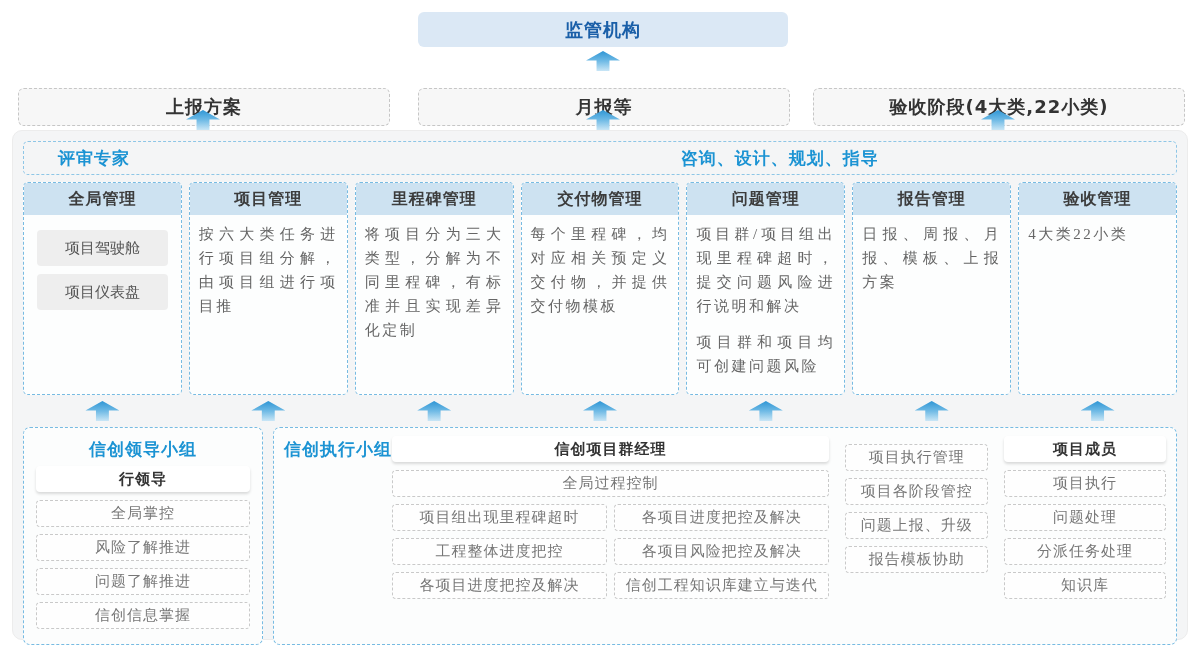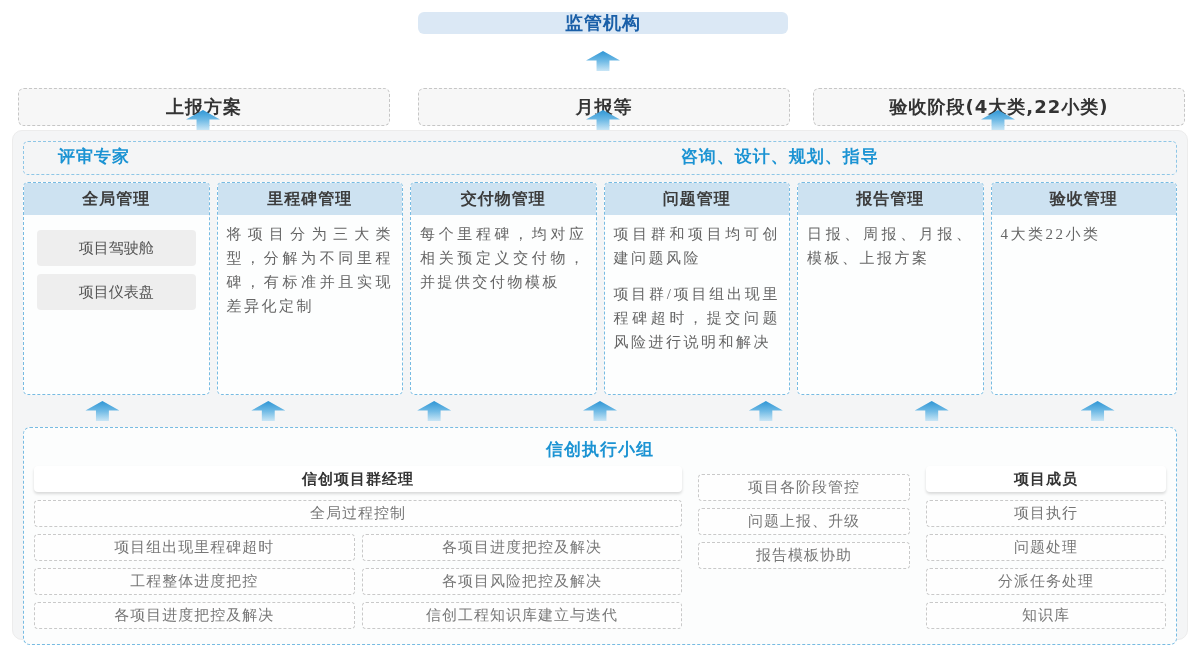--- a/index.html
+++ b/index.html
@@ -1,21 +1,21 @@
 <!DOCTYPE html>
 <html><head>
 <meta charset="utf-8">
 <style>
   html,body{margin:0;padding:0;background:#fff;}
   body{width:1200px;height:650px;position:relative;overflow:hidden;
        font-family:"DejaVu Sans","Liberation Sans",sans-serif;color:#333;}
   .abs{position:absolute;}
 
   
-  .regulator{left:418px;top:12px;width:370px;height:22px;background:#dbe8f5;
+  .regulator{left:418px;top:12px;width:370px;height:35px;background:#dbe8f5;
     border-radius:6px;display:flex;align-items:center;justify-content:center;
     font-size:18px;font-weight:bold;color:#1a5fa8;letter-spacing:1px;}
 
   
   .report-box{top:88px;width:370px;height:36px;background:#f7f7f7;
     border:1px dashed #c6c6c6;border-radius:6px;display:flex;align-items:center;
     justify-content:center;font-size:18px;font-weight:bold;color:#333;letter-spacing:1px;}
   .rb1{left:18px;} .rb2{left:418px;} .rb3{left:813px;}
 
   
@@ -23,21 +23,21 @@
     background:linear-gradient(180deg,#2f96d5 0%,#6fbae5 50%,#c9e6f6 100%);
     clip-path:polygon(50% 0,100% 48%,69% 48%,69% 100%,31% 100%,31% 48%,0 48%);}
   .a-top{left:586px;top:51px;}
   .a-r1{left:186px;top:110px;} .a-r2{left:586px;top:110px;} .a-r3{left:981px;top:110px;}
 
   
   .panel{left:12px;top:130px;width:1176px;height:510px;background:#f4f5f6;
     border:1px solid #ececec;border-radius:10px;box-sizing:border-box;padding:10px;}
 
   .band{position:relative;height:32px;border:1px dashed #8ec6e6;border-radius:5px;margin:0 0 7px 0;}
-  .band .blue-title{position:absolute;top:0;line-height:32px;font-family:Liberation Mono, monospace;}
+  .band .blue-title{position:absolute;top:0;line-height:32px;}
   .blue-title{color:#1b93d3;font-weight:bold;font-size:17px;letter-spacing:1px;}
   .band-left{left:34px;} .band-right{left:57%;}
 
   
   .cols{display:flex;gap:7px;height:213px;}
   .col{flex:1;background:#fdfefe;border:1px dashed #77bbe2;border-radius:5px;
     overflow:hidden;display:flex;flex-direction:column;font-family:Liberation Serif, serif;}
   .col-head{height:32px;flex:0 0 32px;background:#cde2f1;display:flex;align-items:center;
     justify-content:center;font-weight:bold;font-size:16px;color:#3c3c3c;letter-spacing:1px;}
   .col-body{padding:7px 9px;flex:1;}
@@ -47,21 +47,21 @@
     display:flex;align-items:center;justify-content:center;font-size:15px;color:#555;}
 
   .col-arrows{display:flex;gap:7px;height:22px;margin:6px 0 4px;}
   .arrow-cell{flex:1;display:flex;justify-content:center;align-items:flex-start;}
 
   
   .bottom{display:flex;gap:10px;height:218px;}
   .group{border:1px dashed #77bbe2;border-radius:7px;background:#fcfdfd;
     box-sizing:border-box;padding:6px 10px;}
   .lead-group{flex:0 0 240px;}
-  .exec-group{flex:1;display:flex;flex-direction:column;}
+  .exec-group{flex:1;display:flex;flex-direction:row;}
   .group-title{text-align:center;font-size:17px;height:30px;line-height:30px;}
   .role-head{height:26px;background:#fff;border-radius:4px;
     box-shadow:0 2px 3px rgba(0,0,0,.14);display:flex;align-items:center;
     justify-content:center;font-weight:bold;font-size:15px;color:#333;letter-spacing:1px;}
   .dash-item{height:25px;border:1px dashed #c9c9c9;border-radius:4px;
     background:rgba(255,255,255,.65);display:flex;align-items:center;justify-content:center;
     font-size:15px;color:#777;letter-spacing:1px;}
   .lead-group .role-head{margin:2px 2px 8px;}
   .lead-group .dash-item{margin:7px 2px 0;}
 
@@ -96,36 +96,42 @@
 
   <div class="cols">
       <div class="col">
         <div class="col-head">全局管理</div>
         <div class="col-body">
           <div class="gray-item">项目驾驶舱</div>
           <div class="gray-item">项目仪表盘</div>
         </div>
       </div>
       <div class="col">
+        <div class="col-head">项目管理</div>
+        <div class="col-body">
+          <p class="col-text">按六大类任务进行项目组分解，由项目组进行项目推</p>
+        </div>
+      </div>
+      <div class="col">
         <div class="col-head">里程碑管理</div>
         <div class="col-body">
           <p class="col-text">将项目分为三大类型，分解为不同里程碑，有标准并且实现差异化定制</p>
         </div>
       </div>
       <div class="col">
         <div class="col-head">交付物管理</div>
         <div class="col-body">
           <p class="col-text">每个里程碑，均对应相关预定义交付物，并提供交付物模板</p>
         </div>
       </div>
       <div class="col">
         <div class="col-head">问题管理</div>
         <div class="col-body">
+          <p class="col-text">项目群/项目组出现里程碑超时，提交问题风险进行说明和解决</p>
           <p class="col-text">项目群和项目均可创建问题风险</p>
-          <p class="col-text">项目群/项目组出现里程碑超时，提交问题风险进行说明和解决</p>
         </div>
       </div>
       <div class="col">
         <div class="col-head">报告管理</div>
         <div class="col-body">
           <p class="col-text">日报、周报、月报、模板、上报方案</p>
         </div>
       </div>
       <div class="col">
         <div class="col-head">验收管理</div>
@@ -153,38 +159,49 @@
       </div>
       <div class="arrow-cell">
         <div class="up-arrow"></div>
       </div>
       <div class="arrow-cell">
         <div class="up-arrow"></div>
       </div>
     </div>
 
   <div class="bottom">
+    <div class="group lead-group">
+      <div class="group-title blue-title">信创领导小组</div>
+      <div class="role-head">行领导</div>
+      <div>
+          <div class="dash-item">全局掌控</div>
+          <div class="dash-item">风险了解推进</div>
+          <div class="dash-item">问题了解推进</div>
+          <div class="dash-item">信创信息掌握</div>
+        </div>
+    </div>
 
     <div class="group exec-group">
       <div class="group-title blue-title">信创执行小组</div>
       <div class="exec-sections">
           <div class="exec-sec sec1">
             <div class="role-head">信创项目群经理</div>
             <div class="dash-item wide">全局过程控制</div>
             <div class="sec-grid">
               <div class="dash-item">项目组出现里程碑超时</div>
               <div class="dash-item">各项目进度把控及解决</div>
               <div class="dash-item">工程整体进度把控</div>
               <div class="dash-item">各项目风险把控及解决</div>
               <div class="dash-item">各项目进度把控及解决</div>
               <div class="dash-item">信创工程知识库建立与迭代</div>
             </div>
           </div>
           <div class="exec-sec sec2">
             <div class="sec-col">
+              <div class="dash-item">项目执行管理</div>
               <div class="dash-item">项目各阶段管控</div>
               <div class="dash-item">问题上报、升级</div>
               <div class="dash-item">报告模板协助</div>
             </div>
           </div>
           <div class="exec-sec sec3">
             <div class="role-head">项目成员</div>
             <div class="sec-col">
               <div class="dash-item">项目执行</div>
               <div class="dash-item">问题处理</div>

